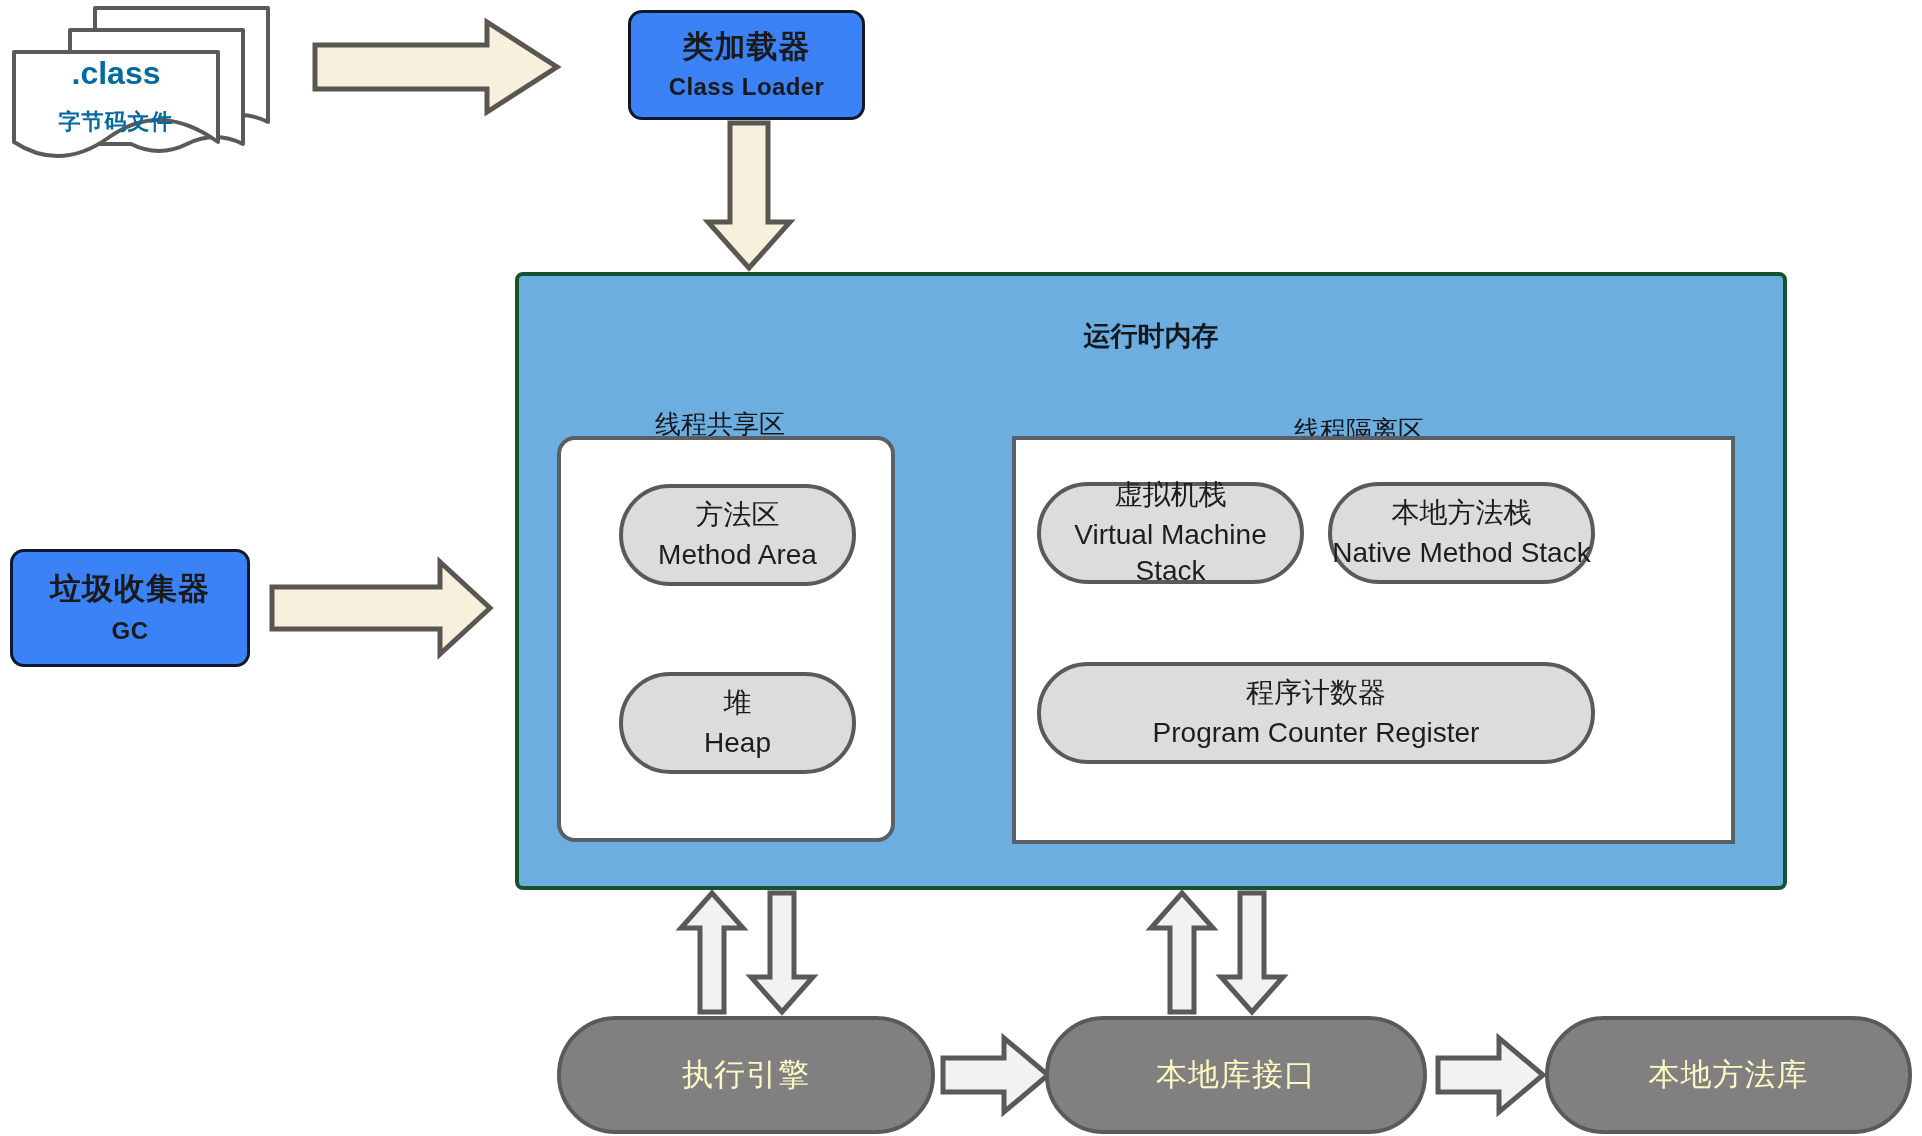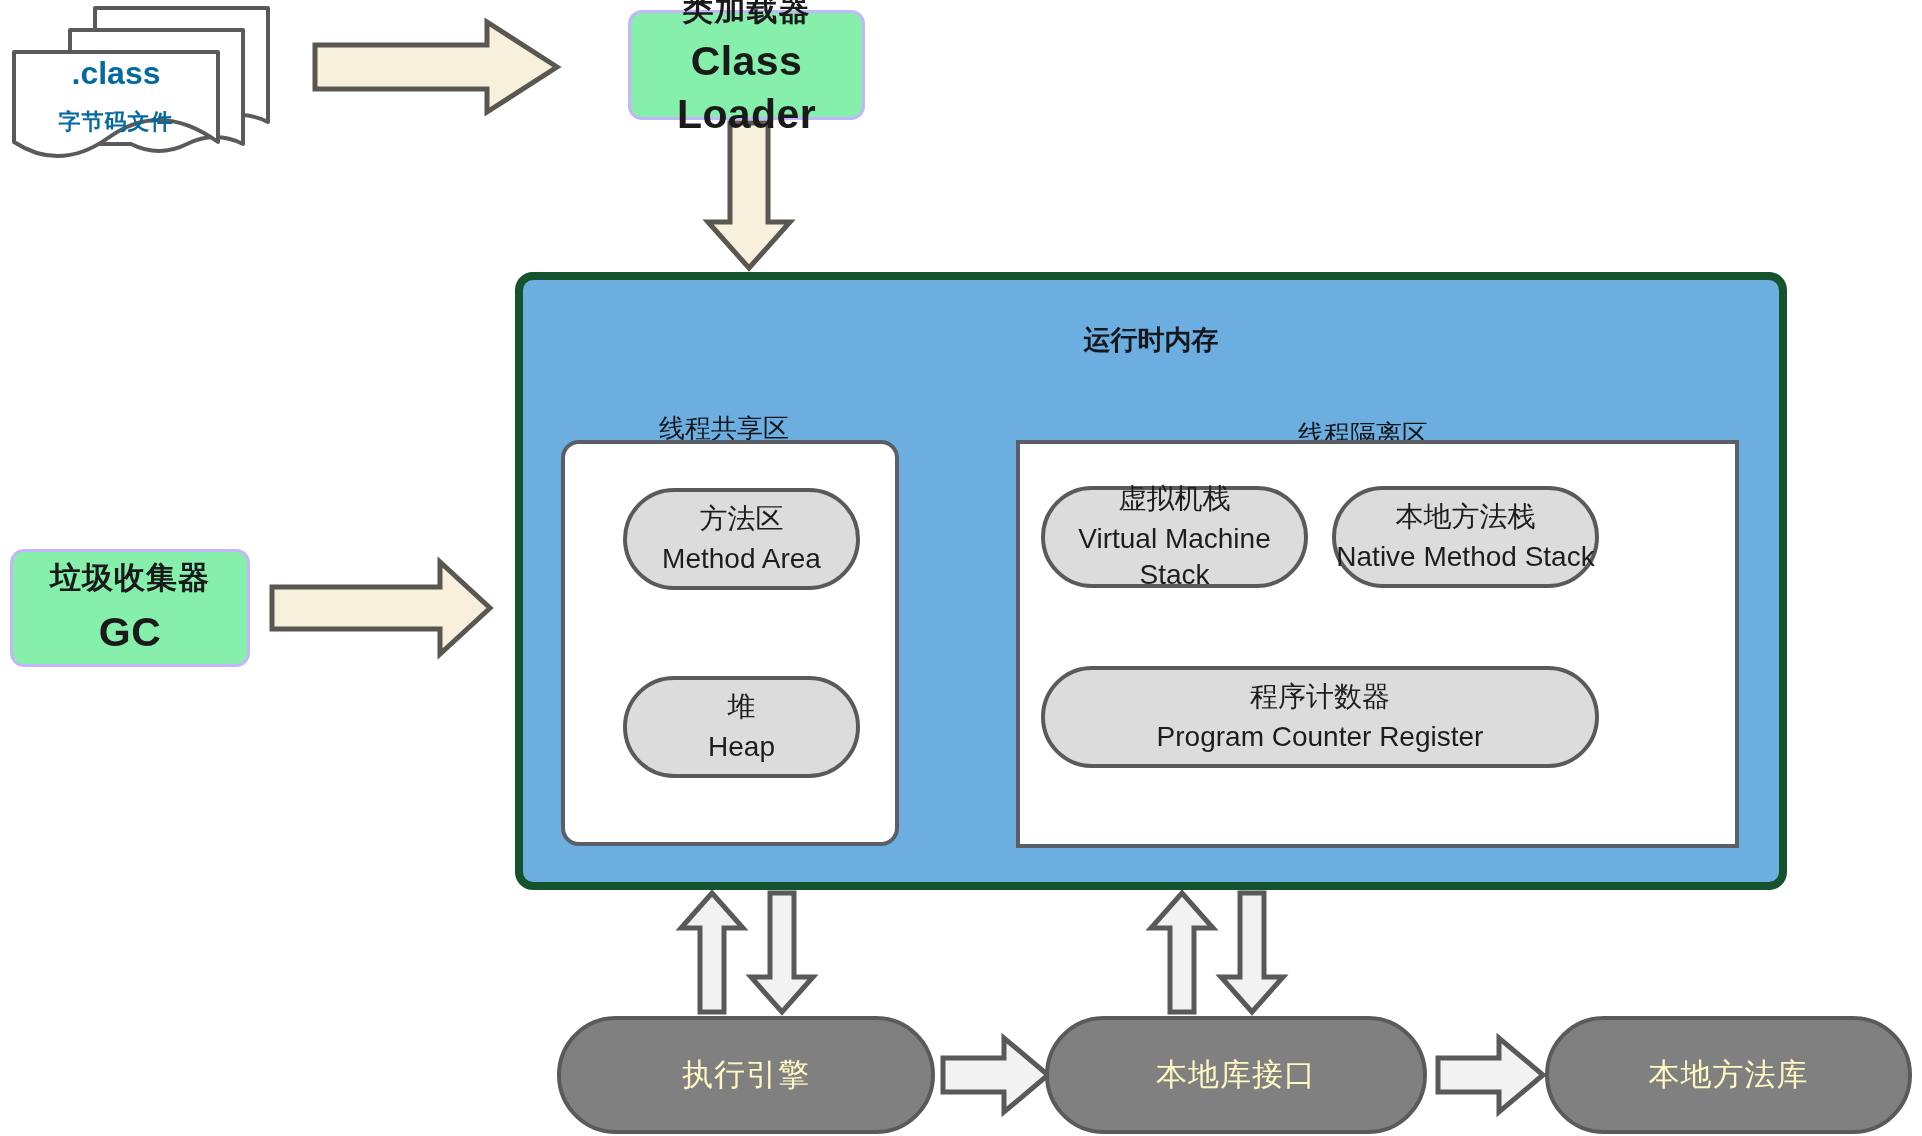--- a/index.html
+++ b/index.html
@@ -30,36 +30,36 @@
     text-align: center;
     line-height: 1.28;
     pointer-events: none;
   }
   .l-cn { display: block; }
   .l-en { display: block; }
 
   
   .grey-box {
     position: absolute;
-    background: #86efac;
-    border: 3px solid #c4b5fd;
+    background: #3b82f6;
+    border: 3px solid #0f172a;
     border-radius: 14px;
     box-sizing: border-box;
     color: #1a1a1a;
     font-weight: bold;
   }
   .grey-box .l-cn { font-size: 31px; letter-spacing: 1px; }
-  .grey-box .l-en { font-size: 41px; letter-spacing: 0.4px; }
+  .grey-box .l-en { font-size: 24px; letter-spacing: 0.4px; }
 
   
   .runtime-box {
     position: absolute;
     background: #6DAEE0;
-    border: 8px solid #14532d;
-    border-radius: 18px;
+    border: 4px solid #14532d;
+    border-radius: 8px;
     box-sizing: border-box;
   }
   .runtime-title {
     position: absolute;
     width: 100%;
     text-align: center;
     font-size: 27px;
     font-weight: bold;
     color: #14181c;
   }

